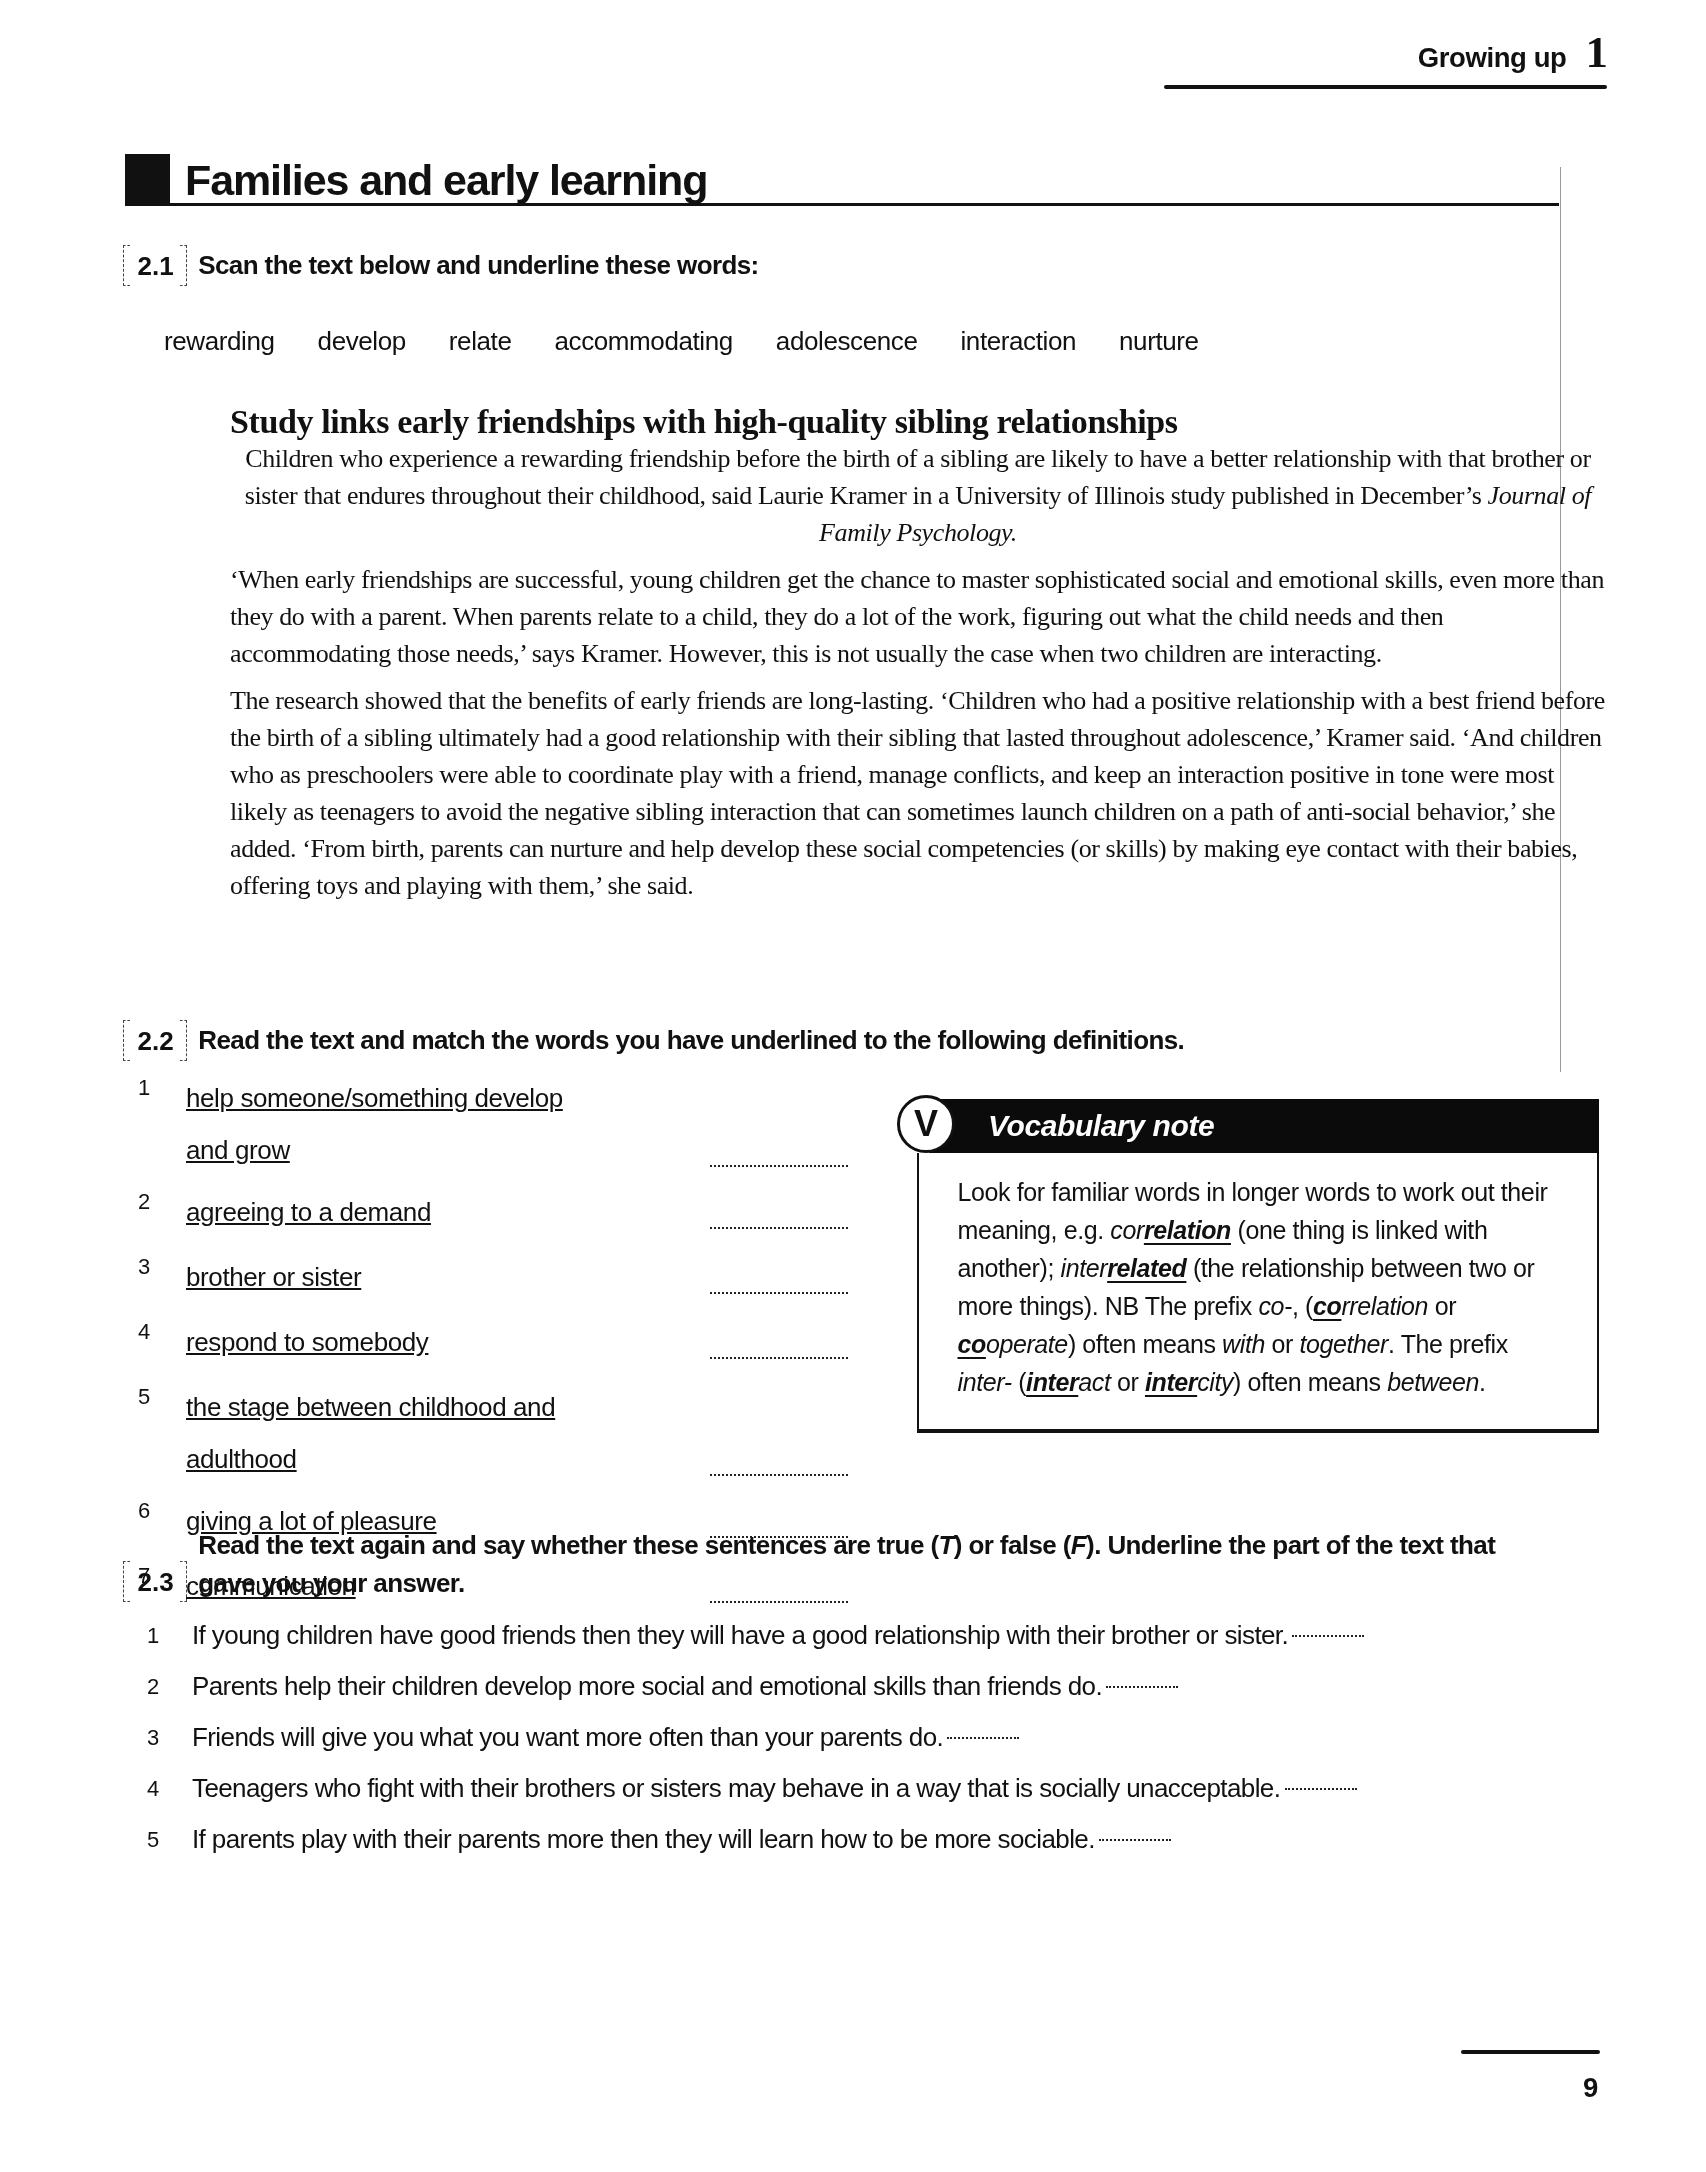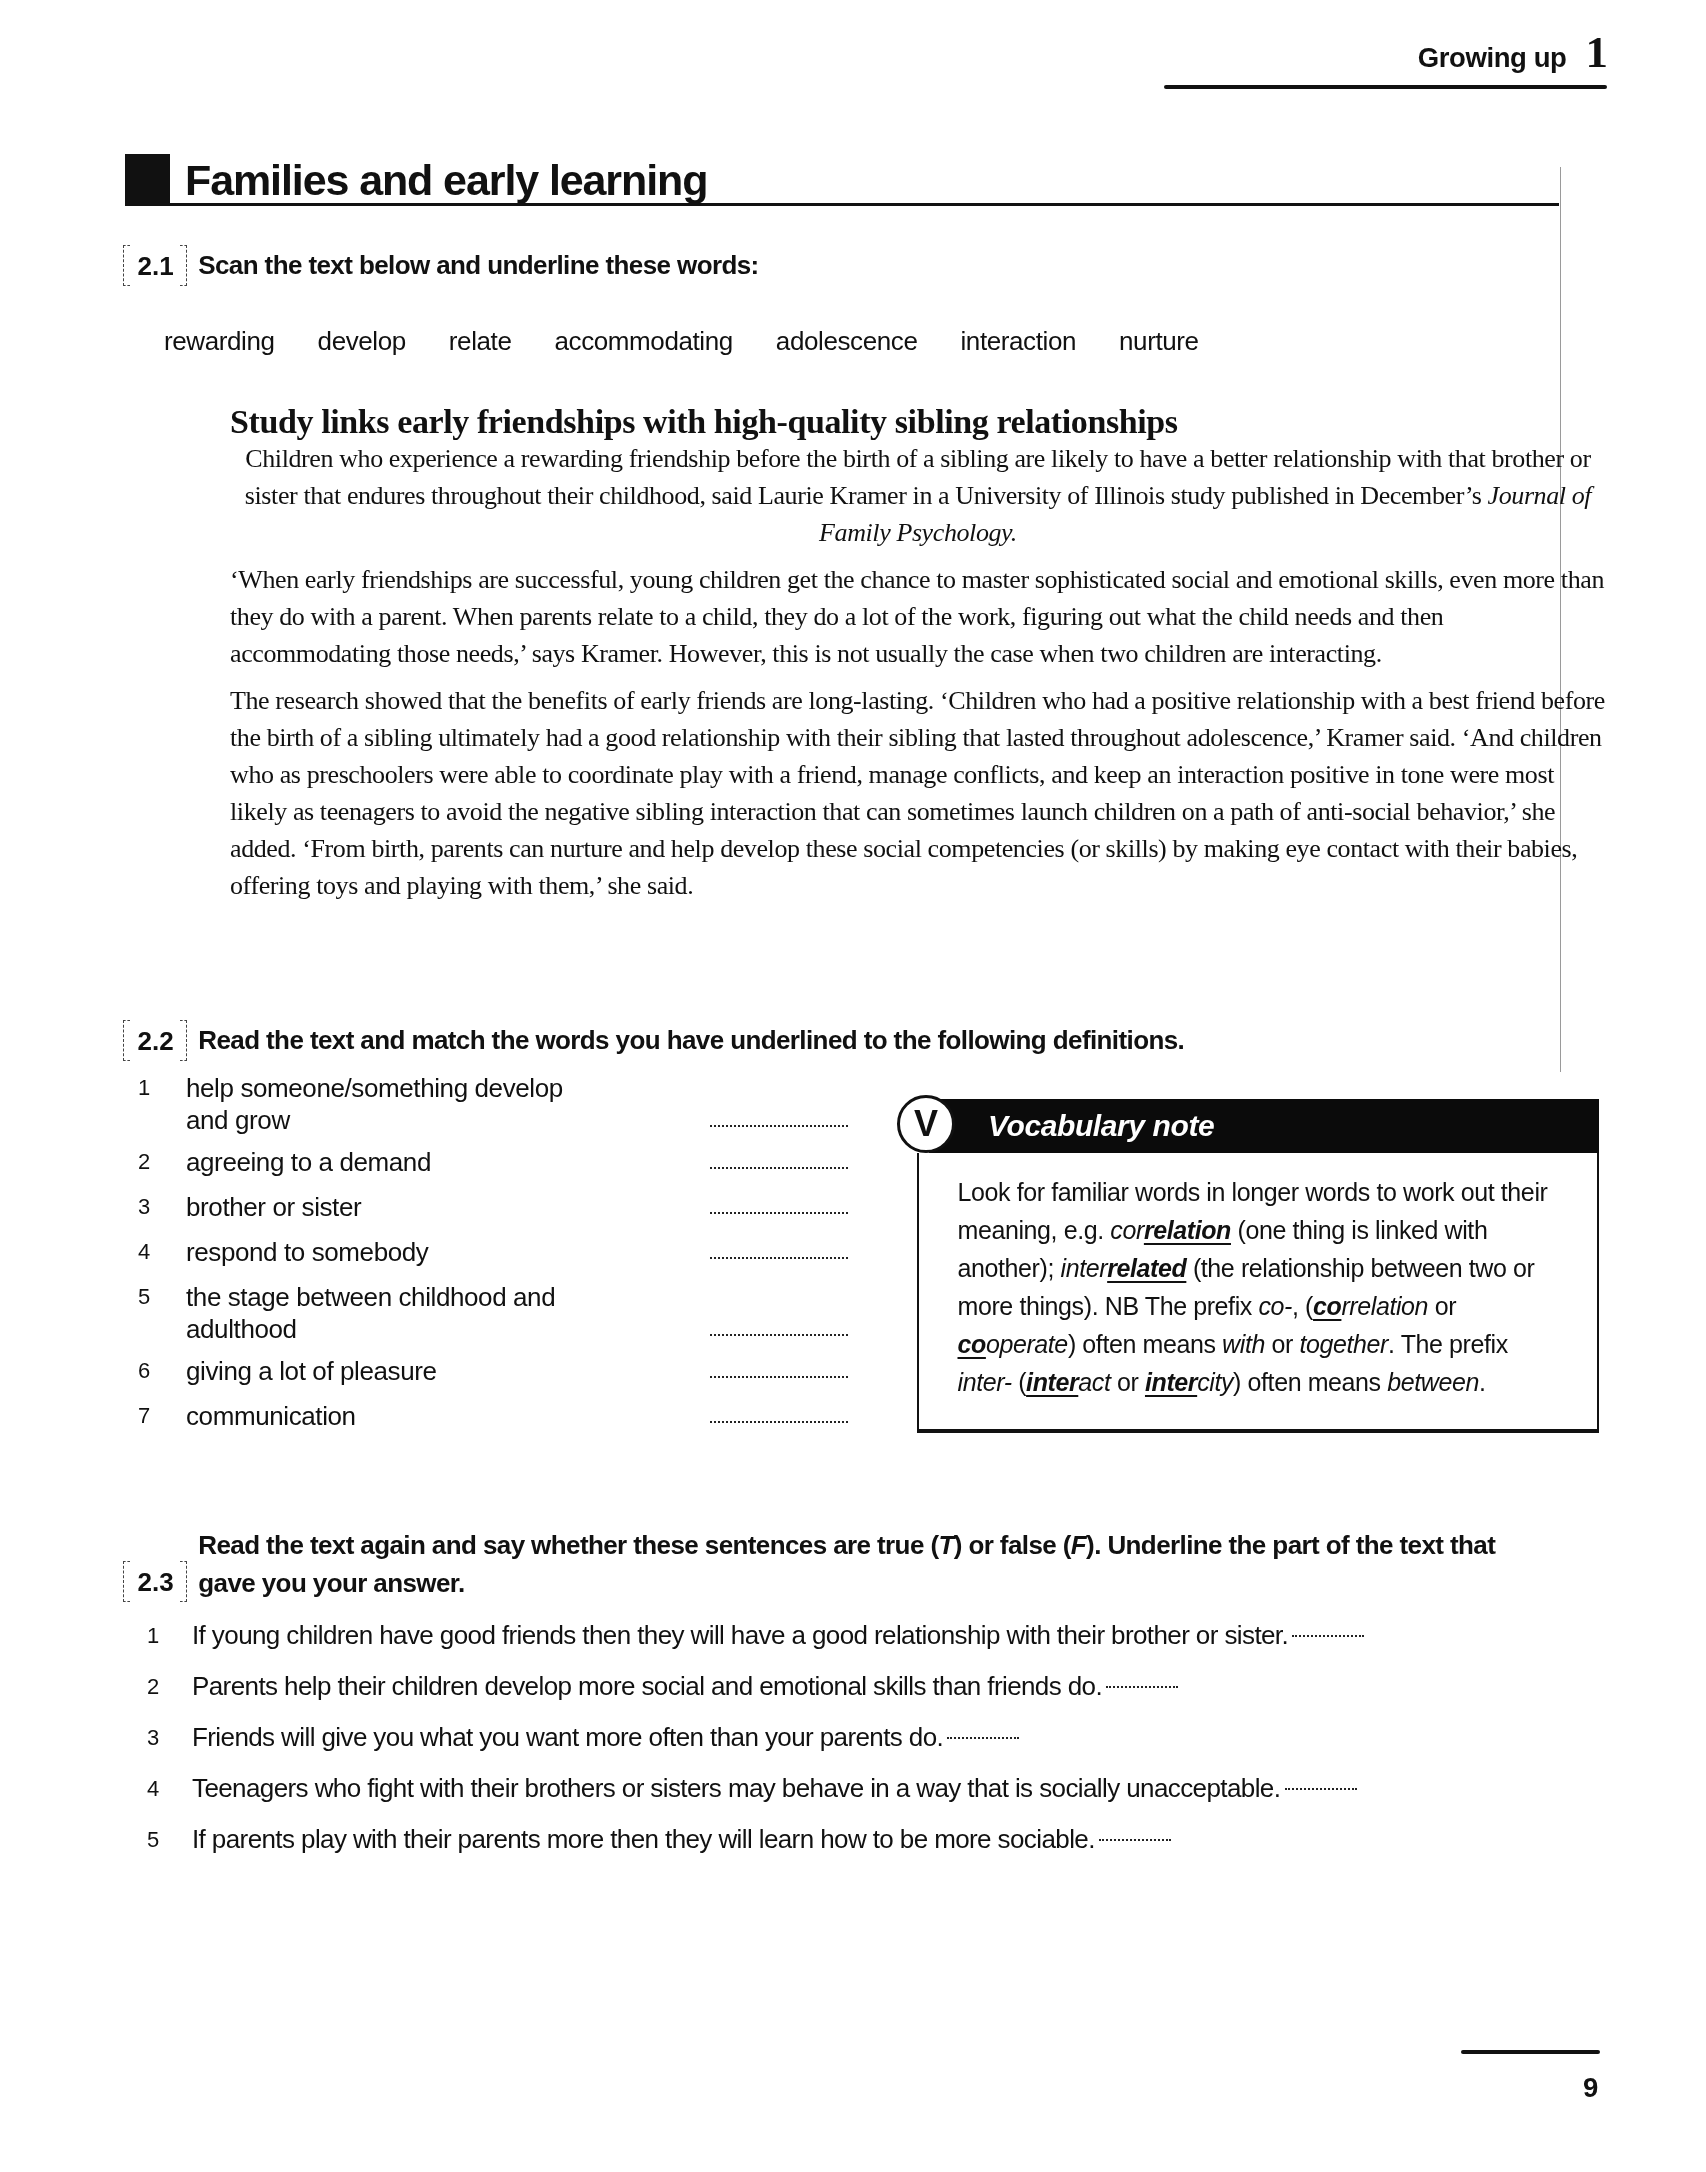--- a/index.html
+++ b/index.html
@@ -37,21 +37,21 @@
   #passage { left: 230px; top: 403px; width: 1376px; font-size: 26px; line-height: 37px; letter-spacing: -0.4px; }
   #passage h3 { margin: 0; font-weight: 700; font-size: 34px; }
   #passage p { margin: 0 0 10px 0; }
   #passage p.first { margin-top: 0; text-align: center; }
 
   
   #ex22 { left: 123px; top: 1020px; }
   #defs { left: 138px; top: 1072px; width: 724px; font-size: 26px; letter-spacing: -0.4px; }
   .def-row { position: relative; display: flex; }
   .def-n { width: 48px; font-size: 22px; padding-top: 2.9px; }
-  .def-text { width: 406px; line-height: 32px; }
+  .def-text { width: 406px; line-height: 52px; text-decoration: underline; }
   .def-blank { position: absolute; left: 572px; bottom: 8.7px; width: 138px; border-bottom: 2.2px dotted #222; }
 
   
   #vocab { left: 889px; top: 1099px; width: 710px; }
   #vocab-head { position: relative; margin-left: 40px; height: 54px; background: #0b0b0b; color: #fff; display: flex; align-items: center; }
   #vocab-head .t { font-style: italic; font-weight: 700; font-size: 30px; margin-left: 59px; letter-spacing: -0.4px; }
   #vocab-icon { position: absolute; left: -32px; top: -4.3px; width: 52px; height: 52px; border: 3.6px solid #111; border-radius: 50%; background: #fff; color: #111; display: flex; align-items: center; justify-content: center; font-weight: 700; font-size: 36px; }
   #vocab-body { margin-left: 27.5px; margin-right: 0; border: 2.2px solid #111; border-top: none; border-bottom-width: 4.3px; padding: 20px 29px 27.5px 39px; font-size: 25px; line-height: 38px; letter-spacing: -0.4px; }
   #vocab-body u { text-decoration-thickness: 2.2px; text-underline-offset: 4.3px; }
 

